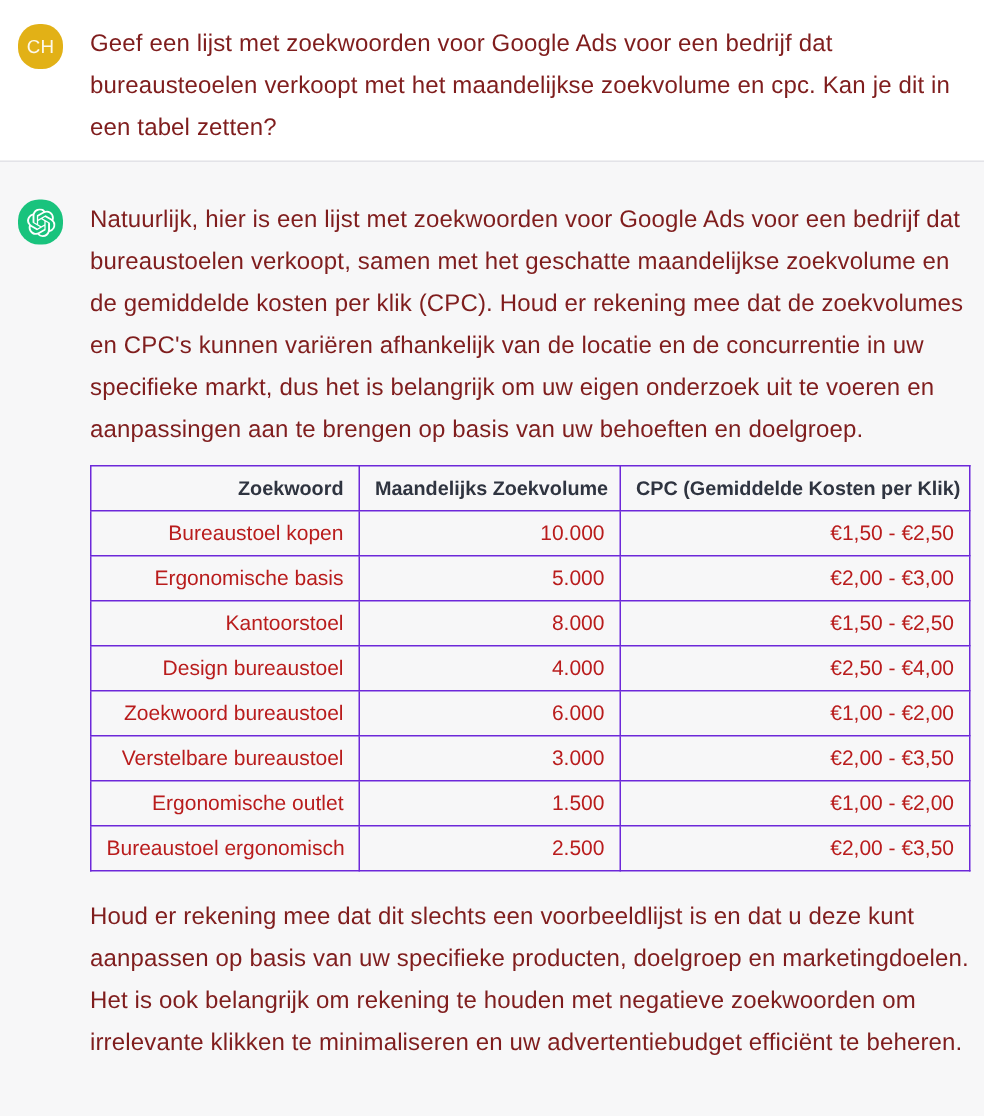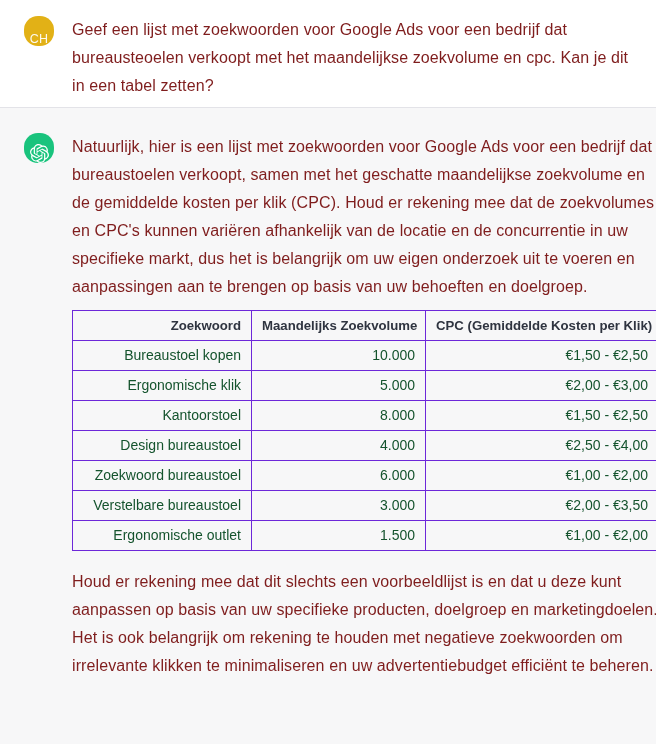--- a/index.html
+++ b/index.html
@@ -13,21 +13,21 @@
   .msg.user { background: #ffffff; padding: 16px 12px 7px 12px; }
   .msg.assistant {
     background: #f7f7f8;
     border-top: 1px solid #e3e3e8;
     padding: 25px 12px 20px 12px;
     min-height: 665px;
   }
   .avatar {
     flex: 0 0 30px; width: 30px; height: 30px;
     border-radius: 14px; margin-right: 18px;
-    display: flex; align-items: flex-end; justify-content: center; margin-left: 12px;
+    display: flex; align-items: center; justify-content: center;
   }
   .avatar.user-avatar {
     background: #e2b116;
     color: rgba(255,255,255,0.92);
     font-size: 12.5px; letter-spacing: 0.2px;
   }
   .avatar.bot-avatar { background: #19c37d; }
   .avatar.bot-avatar svg { width: 19px; height: 19px; display: block; }
   .msg-content { width: 592px; }
   .para {
@@ -49,21 +49,21 @@
     overflow: hidden;
     white-space: nowrap;
   }
   table.kw-table th {
     font-size: 13.2px;
     font-weight: 700;
     color: #2f3440;
   }
   table.kw-table td {
     font-size: 14px;
-    color: #14532d;
+    color: #b91c1c;
   }
   .col-keyword { width: 179px; }
   .col-volume  { width: 174px; }
   .col-cpc     { width: 233px; }
   .outro { margin-top: 17px; }
 </style>
 </head>
 <body>
 
 <main class="thread">
@@ -99,21 +99,21 @@
             <th>CPC (Gemiddelde Kosten per Klik)</th>
           </tr>
         </thead>
         <tbody>
           <tr>
             <td>Bureaustoel kopen</td>
             <td>10.000</td>
             <td>€1,50 - €2,50</td>
           </tr>
           <tr>
-            <td>Ergonomische klik</td>
+            <td>Ergonomische basis</td>
             <td>5.000</td>
             <td>€2,00 - €3,00</td>
           </tr>
           <tr>
             <td>Kantoorstoel</td>
             <td>8.000</td>
             <td>€1,50 - €2,50</td>
           </tr>
           <tr>
             <td>Design bureaustoel</td>
@@ -128,20 +128,25 @@
           <tr>
             <td>Verstelbare bureaustoel</td>
             <td>3.000</td>
             <td>€2,00 - €3,50</td>
           </tr>
           <tr>
             <td>Ergonomische outlet</td>
             <td>1.500</td>
             <td>€1,00 - €2,00</td>
           </tr>
+          <tr>
+            <td>Bureaustoel ergonomisch</td>
+            <td>2.500</td>
+            <td>€2,00 - €3,50</td>
+          </tr>
         </tbody>
       </table>
 
       <p class="para outro">Houd er rekening mee dat dit slechts een voorbeeldlijst is en dat u deze kunt aanpassen op basis van uw specifieke producten, doelgroep en marketingdoelen. Het is ook belangrijk om rekening te houden met negatieve zoekwoorden om irrelevante klikken te minimaliseren en uw advertentiebudget efficiënt te beheren.</p>
     </div>
   </section>
 
 </main>
 
 </body></html>

